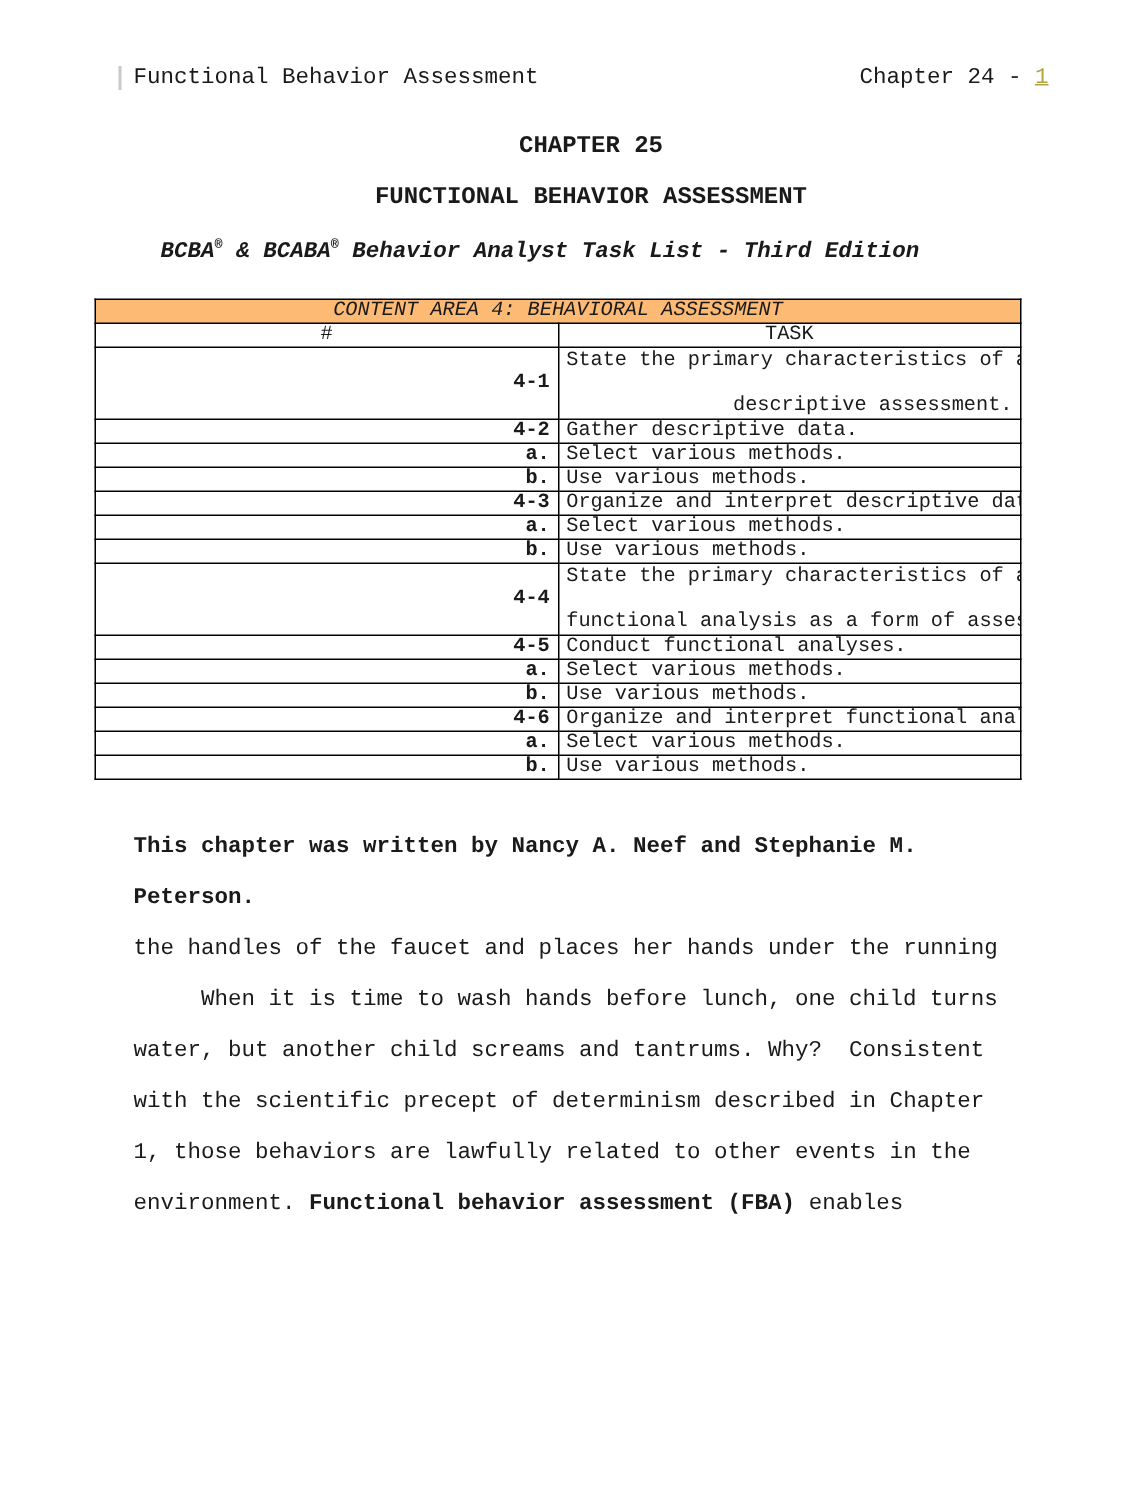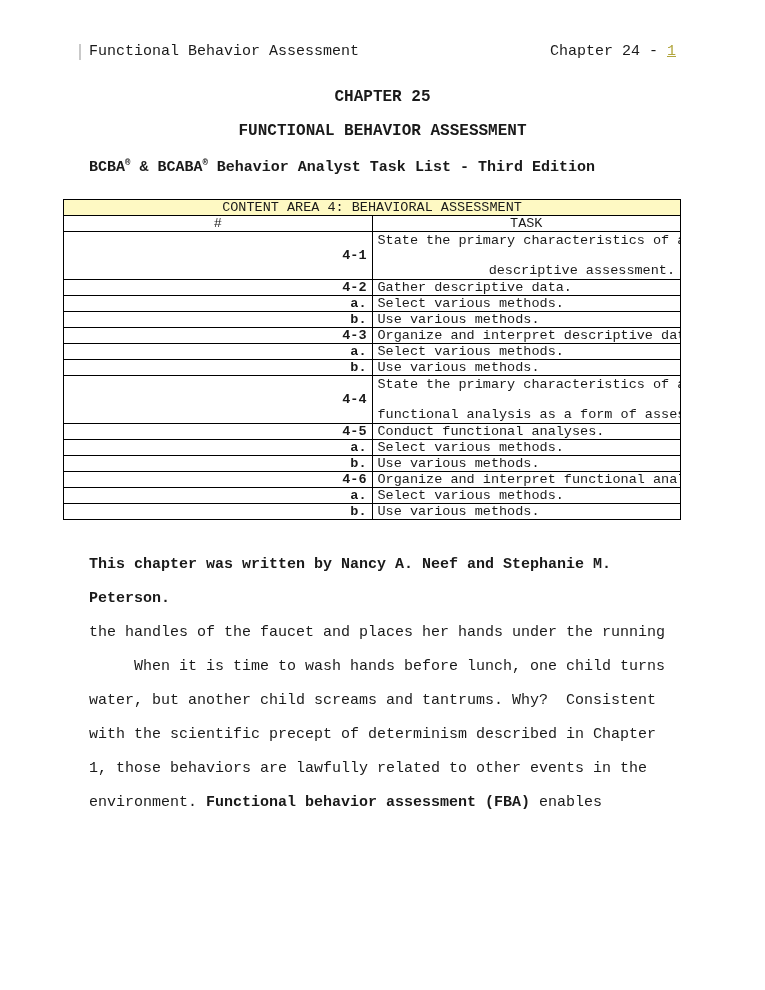--- a/index.html
+++ b/index.html
@@ -1,21 +1,21 @@
 <!DOCTYPE html>
 <html><head>
 <meta charset="utf-8">
 <style>
   html,body { margin:0; padding:0; }
   body { background:#ffffff; }
   .page {
     position:relative;
     width:765px; height:990px;
     box-sizing:border-box;
-    padding:44px 89px 0 89px;
+    padding:44px 66px 0 89px;
     background:#ffffff;
     color:#1a1a1a;
     font-family:"Liberation Mono","DejaVu Sans Mono",monospace;
     overflow:hidden;
   }
   .change-bar {
     position:absolute; left:79px; top:44px;
     width:2px; height:16px; background:#c9c9c9;
   }
   .doc-header {
@@ -23,22 +23,22 @@
     font-size:15px; line-height:15px; white-space:pre;
   }
   .page-link { text-decoration:underline; }
   .chapter-title, .main-title {
     text-align:center; font-weight:bold;
     font-size:16px; line-height:15px;
   }
   .chapter-title { margin-top:31px; }
   .main-title { margin-top:19px; }
   .subtitle {
-    margin-top:21px; font-weight:bold; 
-    font-size:15px; line-height:16px; white-space:pre;
+    margin-top:21px; font-weight:bold; font-style:italic;
+    font-size:15px; line-height:16px; white-space:pre;margin-left:18px;
   }
   .subtitle sup { font-size:9px; line-height:0; }
   table.task-table {
     border-collapse:collapse;
     width:618px;
     margin:23px 0 0 -26px;
     font-size:13.5px;
     table-layout:fixed;
   }
   .task-table td, .task-table th {
@@ -74,21 +74,21 @@
     <span><span>Chapter 24 - </span><a href="#" class="page-link" style="color: rgb(178, 166, 62);">1</a></span>
   </div>
 
   <div class="chapter-title">CHAPTER 25</div>
   <div class="main-title">FUNCTIONAL BEHAVIOR ASSESSMENT</div>
   <div class="subtitle"><span>BCBA</span><sup>®</sup><span> &amp; BCABA</span><sup>®</sup><span> Behavior Analyst Task List - Third Edition</span></div>
 
   <table class="task-table">
     <thead>
       <tr>
-        <td colspan="2" class="caption" style="background: #fef9c3;">CONTENT AREA 4: BEHAVIORAL ASSESSMENT</td>
+        <td colspan="2" class="caption" style="background: #fdba74; font-style: italic;">CONTENT AREA 4: BEHAVIORAL ASSESSMENT</td>
       </tr>
       <tr>
         <th class="col-num">#</th>
         <th>TASK</th>
       </tr>
     </thead>
     <tbody>
         <tr class="tall">
           <td class="num">4-1</td>
           <td class="task-cell"><div class="task-line">State the primary characteristics of and rationale for conducting a</div><div class="task-line task-line2">descriptive assessment.</div></td>

